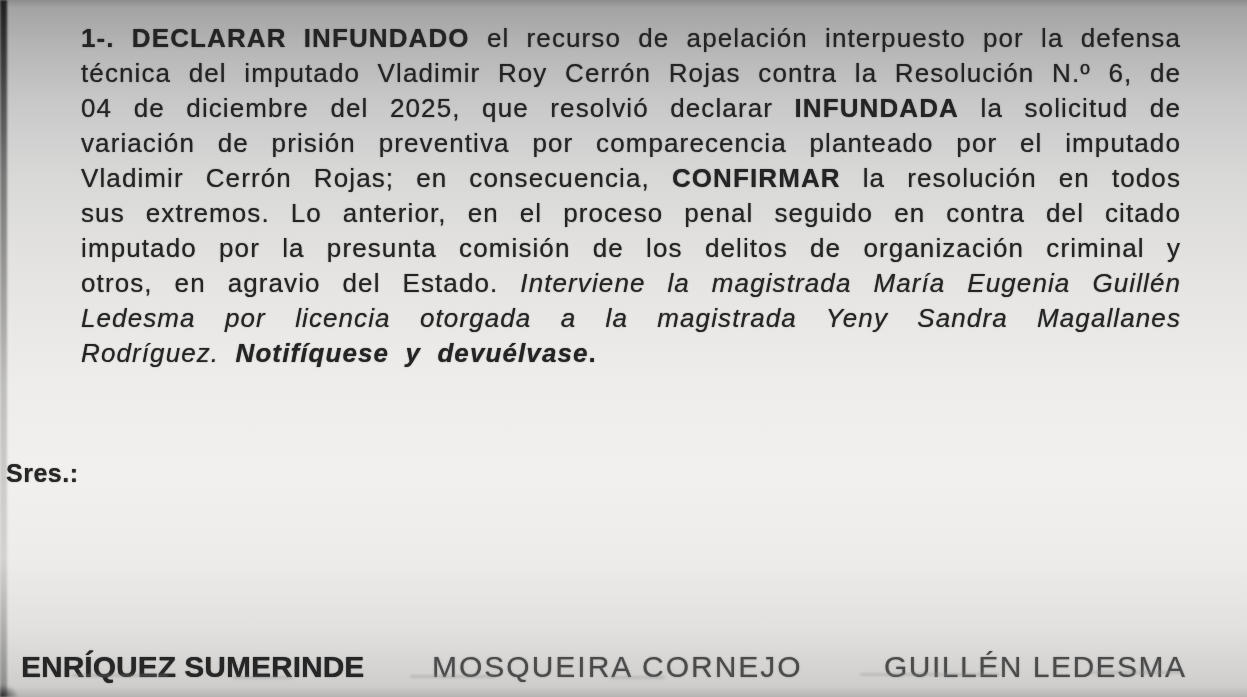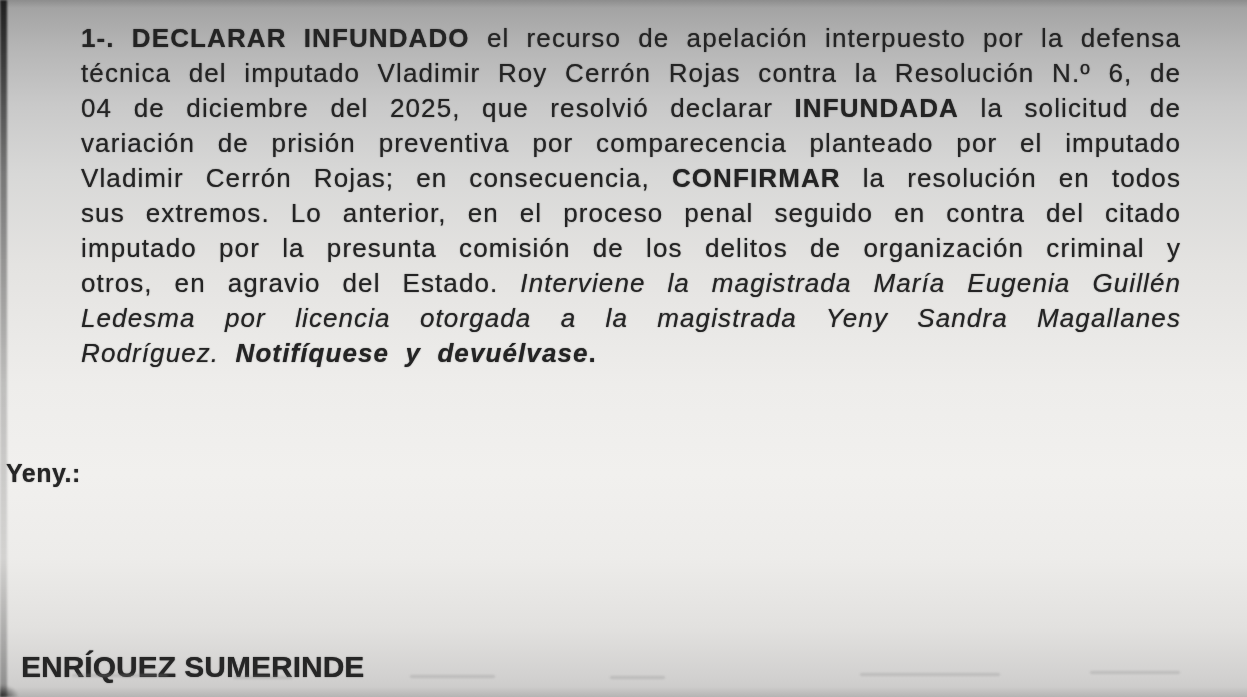--- a/index.html
+++ b/index.html
@@ -138,24 +138,26 @@
 </head>
 <body>
 
 <div class="frame">
 
   <div class="top-shade"></div>
   <div class="left-edge"></div>
 
   <p class="resolution"><span class="seg bold">1-. DECLARAR INFUNDADO</span><span class="seg normal"> el recurso de apelación interpuesto por la defensa técnica del imputado Vladimir Roy Cerrón Rojas contra la Resolución N.º 6, de 04 de diciembre del 2025, que resolvió declarar </span><span class="seg bold">INFUNDADA</span><span class="seg normal"> la solicitud de variación de prisión preventiva por comparecencia planteado por el imputado Vladimir Cerrón Rojas; en consecuencia, </span><span class="seg bold">CONFIRMAR</span><span class="seg normal"> la resolución en todos sus extremos. Lo anterior, en el proceso penal seguido en contra del citado imputado por la presunta comisión de los delitos de organización criminal y otros, en agravio del Estado. </span><span class="seg italic">Interviene la magistrada María Eugenia Guillén Ledesma por licencia otorgada a la magistrada Yeny Sandra Magallanes Rodríguez.</span><span class="seg normal"> </span><span class="seg bold-italic">Notifíquese y devuélvase</span><span class="seg bold">.</span></p>
 
-  <div class="salutation">Yeny.:</div>
+  <div class="salutation">Sres.:</div>
 
   <div class="signature-row">
     <span class="sig bold">ENRÍQUEZ SUMERINDE</span>
+    <span class="sig plain-1">MOSQUEIRA CORNEJO</span>
+    <span class="sig plain-2">GUILLÉN LEDESMA</span>
   </div>
 
   <div class="smudge s1"></div>
   <div class="smudge s2"></div>
   <div class="smudge s3"></div>
   <div class="smudge s4"></div>
   <div class="smudge s5"></div>
   <div class="smudge s6"></div>
 
   <div class="corner-mark"></div>

